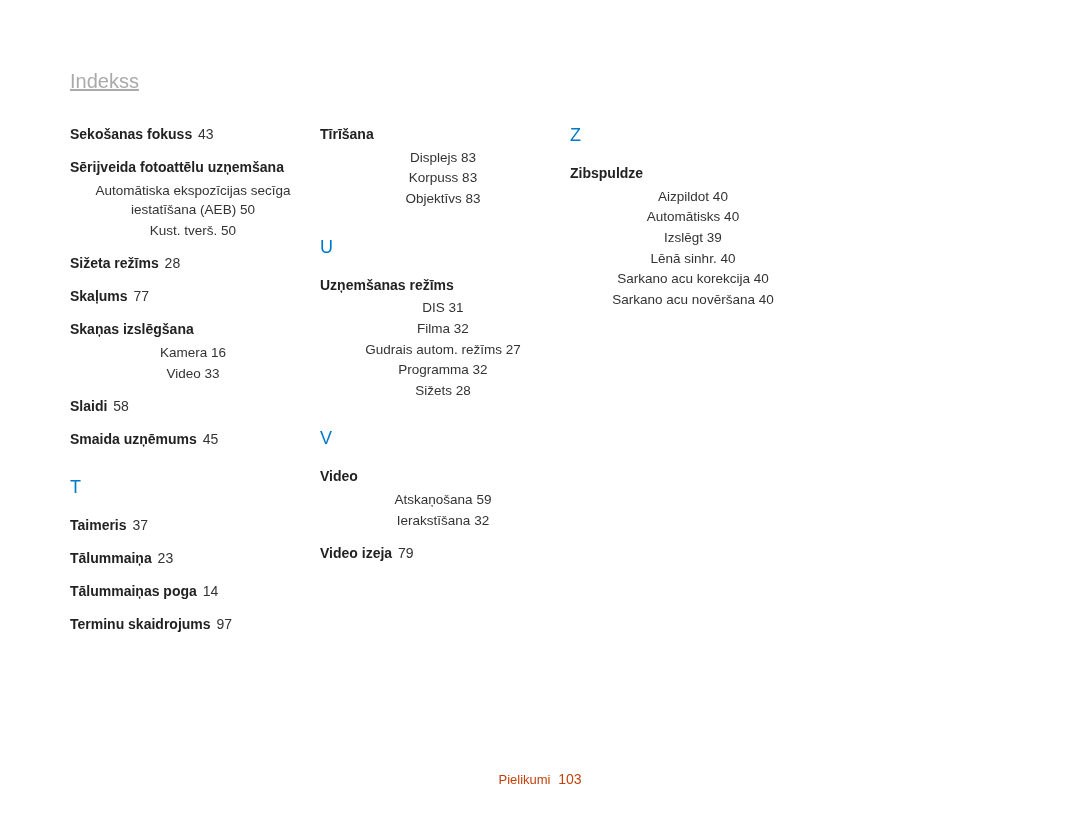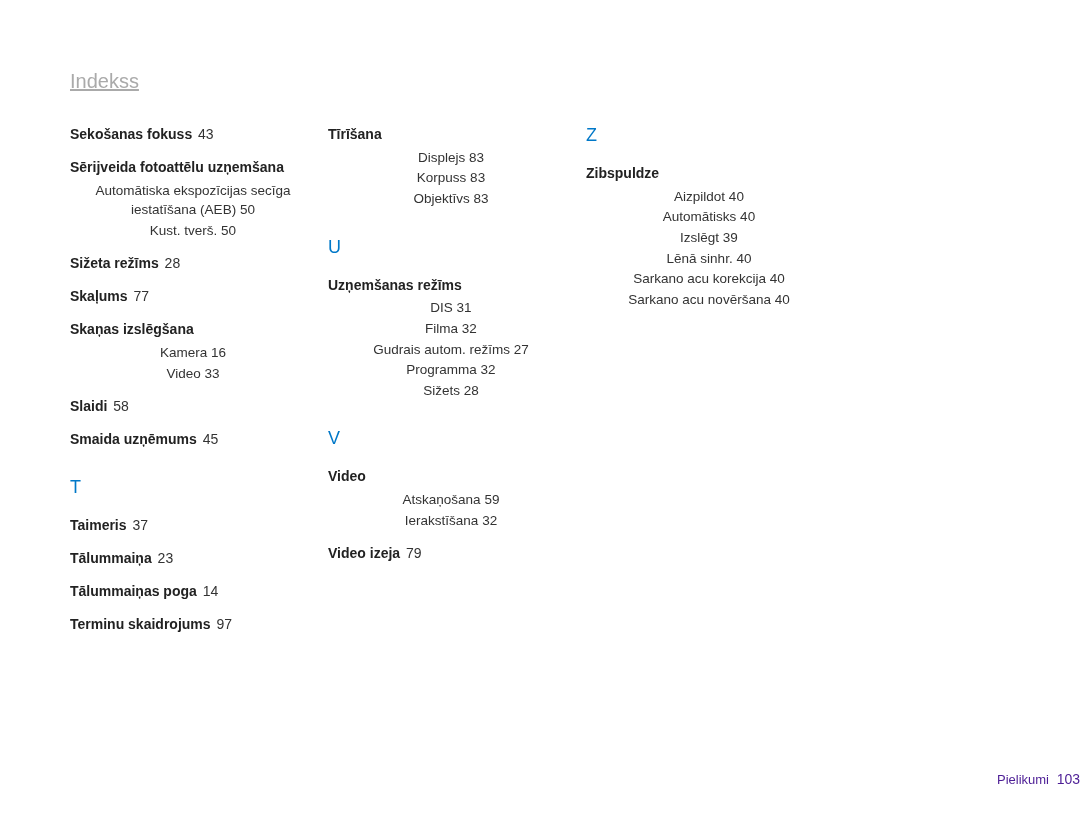--- a/index.html
+++ b/index.html
@@ -19,21 +19,21 @@
     color: #aaa;
     font-weight: 400;
     text-decoration: underline;
   }
   .page {
     position: absolute;
     top: 125px;
     left: 70px;
     right: 70px;
     display: flex;
-    gap: 8px;
+    gap: 0;
   }
   .col {
     width: 250px;
     padding-right: 18px;
   }
   .section-letter {
     color: #0078c8;
     font-size: 18px;
     font-weight: 400;
     margin-top: 28px;
@@ -62,23 +62,23 @@
     color: #333;
     line-height: 1.45;
     margin-bottom: 1px;
     text-align: center;
   }
   .footer {
     position: absolute;
     bottom: 28px;
     left: 0;
     width: 100%;
-    text-align: right;
+    text-align: center;
     font-size: 13px;
-    color: #4c1d95;
+    color: #c2410c;
   }
   .footer .pnum {
     font-size: 14px;
     margin-left: 4px;
   }
 </style>
 </head>
 <body>
 
 <div class="header">Indekss</div>

